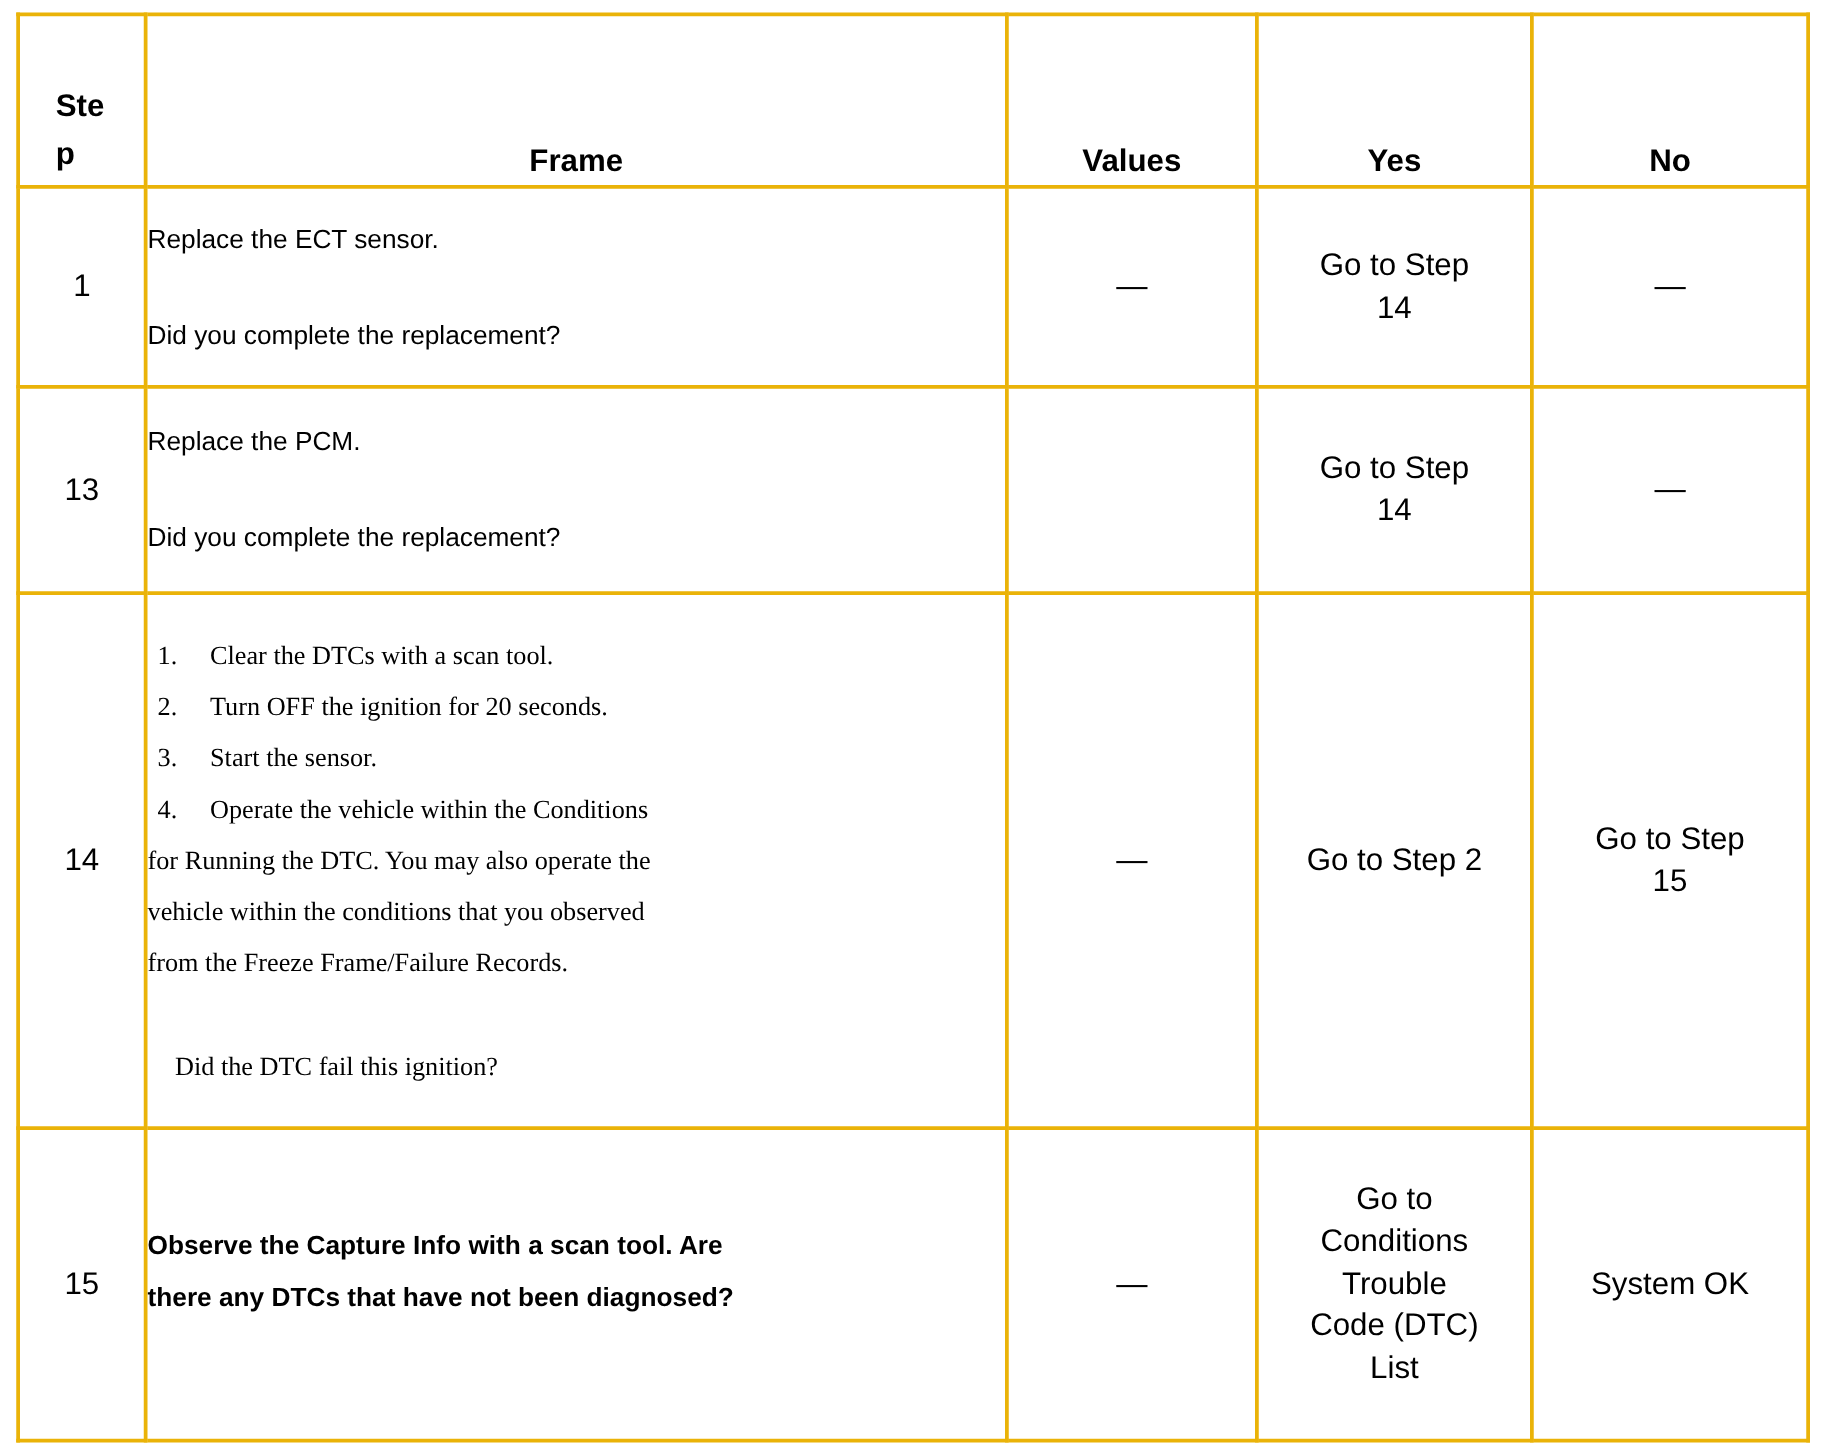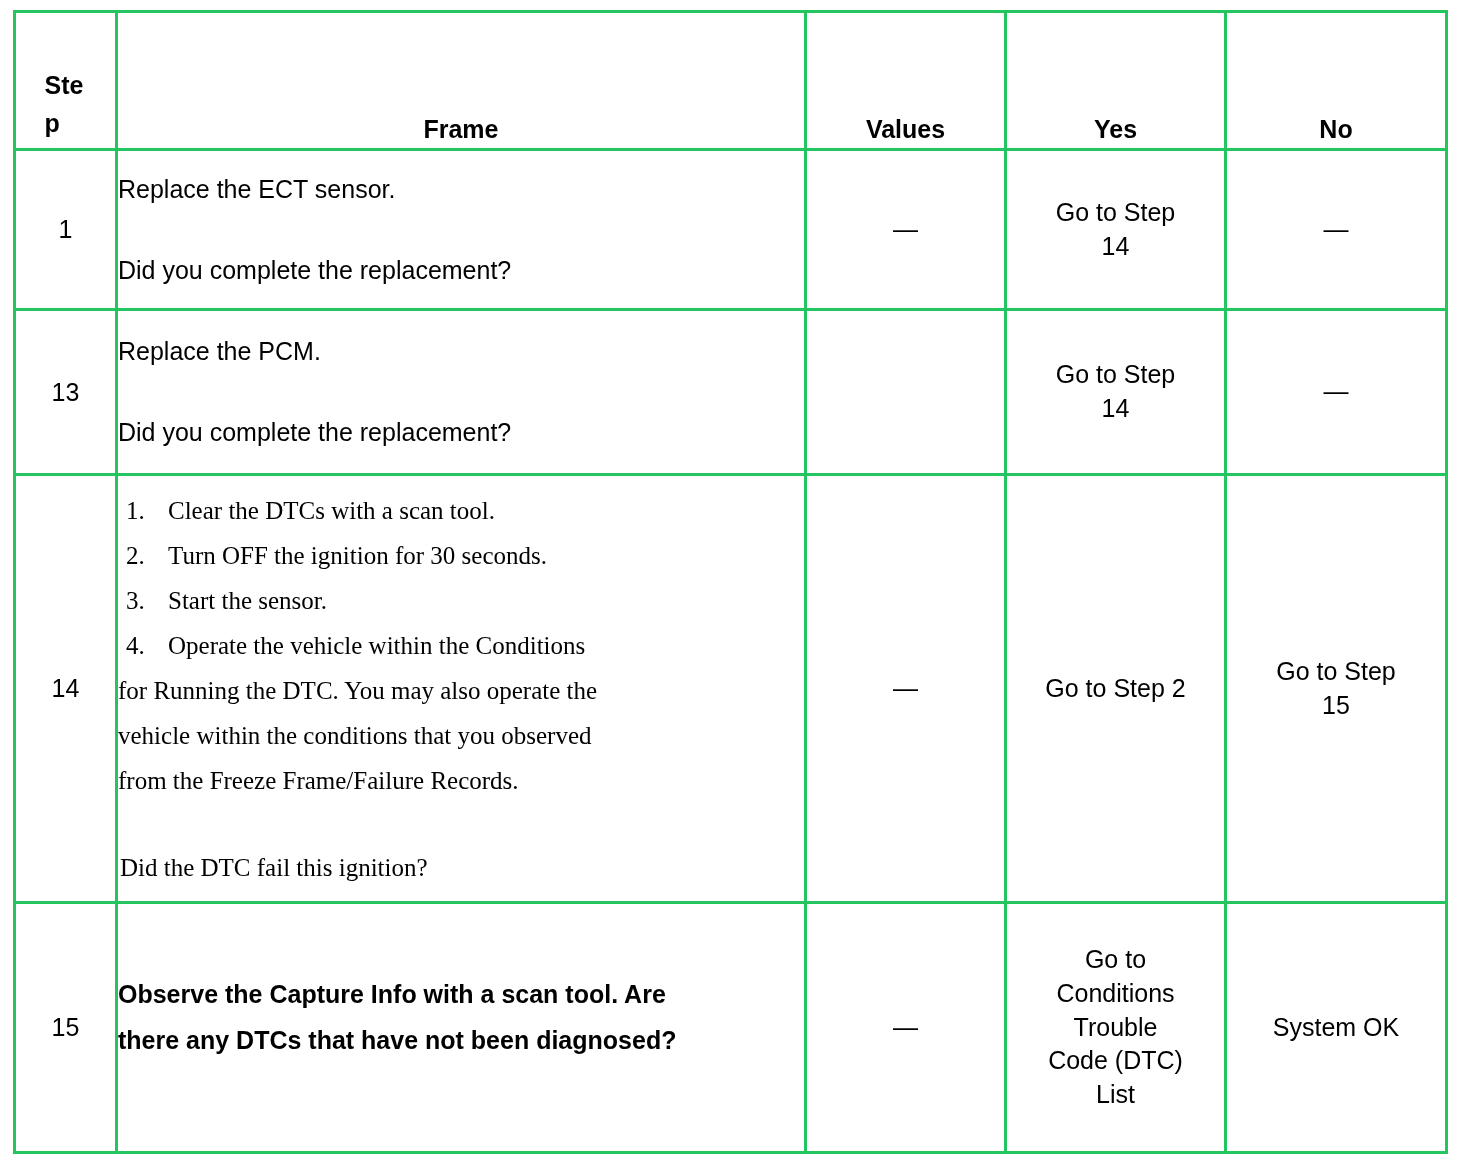--- a/index.html
+++ b/index.html
@@ -26,21 +26,21 @@
     position: absolute;
     left: 13px;
     top: 10px;
     width: 1432px;
     border-collapse: collapse;
     table-layout: fixed;
   }
 
   table.diag-table td,
   table.diag-table th {
-    border: 3px solid #22c55e;
+    border: 3px solid #eab308;
     vertical-align: middle;
     padding: 0;
     background: #ffffff;
   }
 
   
   col.c-step   { width: 102px; }
   col.c-action { width: 689px; }
   col.c-values { width: 200px; }
   col.c-yes    { width: 220px; }
@@ -69,21 +69,21 @@
     line-height: 1.55;
   }
 
   
   td.step-cell {
     text-align: center;
     font-size: 25px;
     vertical-align: middle;
   }
   td.action-cell {
-    font-size: 25px;
+    font-size: 21px;
     line-height: 1.0;
     padding: 0 14px 0 16px;
     vertical-align: middle;
   }
   td.values-cell,
   td.yes-cell,
   td.no-cell {
     text-align: center;
     font-size: 25px;
     line-height: 1.35;
@@ -117,21 +117,21 @@
     box-sizing: border-box;
   }
   .numlist .cont {
     display: block;
     line-height: 1.0;
     margin-bottom: 20px;
   }
   .numlist .question {
     display: block;
     margin-top: 62px;
-    padding-left: 2px;
+    padding-left: 22px;
   }
 
   
   .r15-action {
     display: block;
     line-height: 1.0;
     font-weight: bold;
   }
   .r15-action .l {
     display: block;
@@ -218,21 +218,21 @@
         <td class="no-cell r13-no">
           <span class="dash">—</span>
         </td>
       </tr>
 
       <tr style="height:428px;">
         <td class="step-cell r14-step">14</td>
         <td class="action-cell r14-action">
           <span class="numlist">
             <span class="li"><span class="num">1.</span><span>Clear the DTCs with a scan tool.</span></span>
-            <span class="li"><span class="num">2.</span><span>Turn OFF the ignition for 30 seconds.</span></span>
+            <span class="li"><span class="num">2.</span><span>Turn OFF the ignition for 20 seconds.</span></span>
             <span class="li"><span class="num">3.</span><span>Start the sensor.</span></span>
             <span class="li"><span class="num">4.</span><span>Operate the vehicle within the Conditions</span></span>
             <span class="cont">for Running the DTC. You may also operate the</span>
             <span class="cont">vehicle within the conditions that you observed</span>
             <span class="cont">from the Freeze Frame/Failure Records.</span>
             <span class="question">Did the DTC fail this ignition?</span>
           </span>
         </td>
         <td class="values-cell r14-values">
           <span class="dash">—</span>

